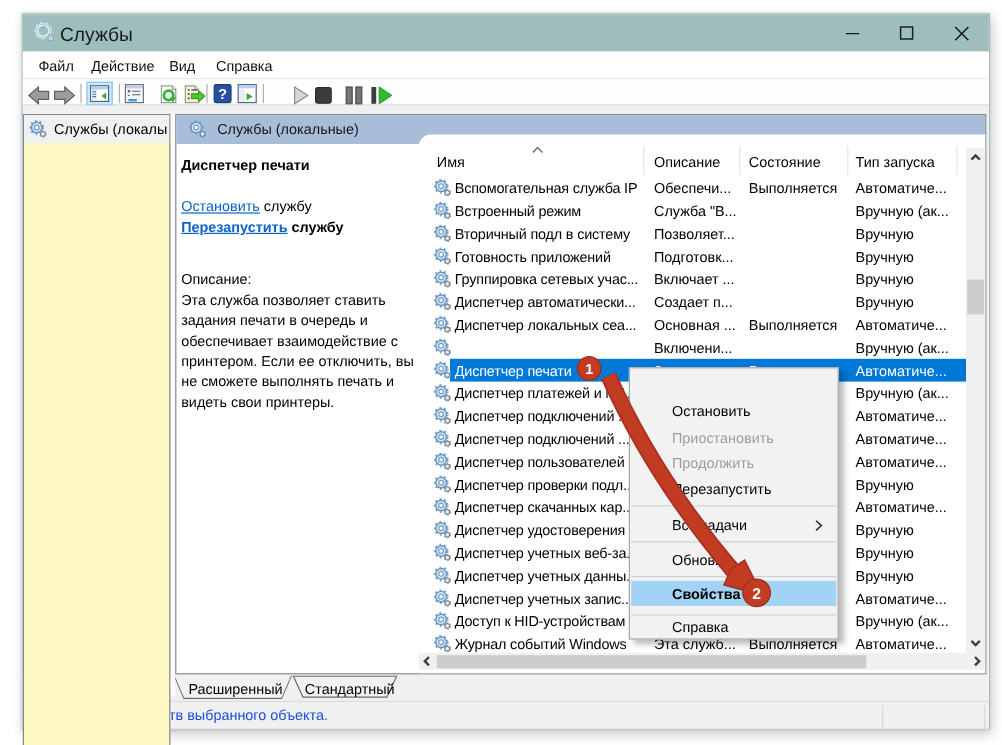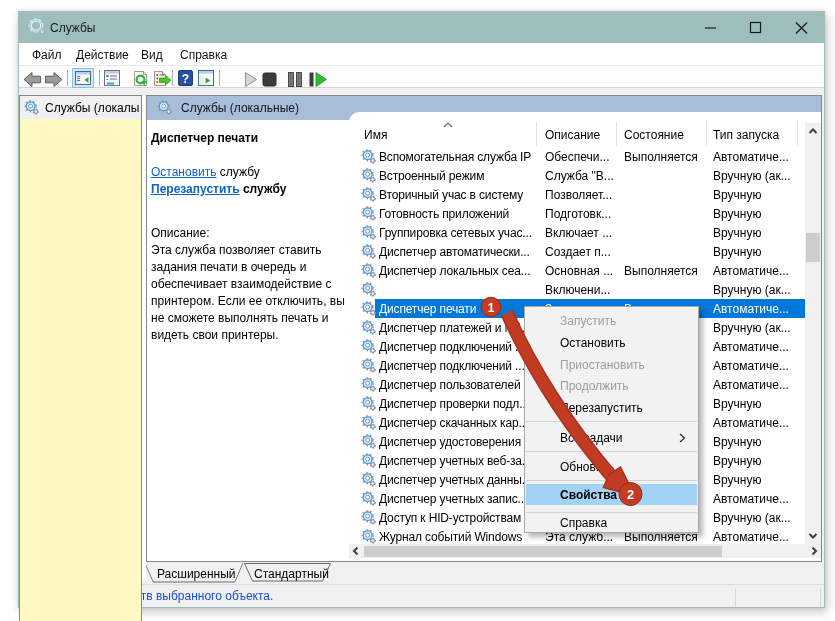--- a/index.html
+++ b/index.html
@@ -3,21 +3,21 @@
 <meta charset="utf-8">
 <style>
   * { margin:0; padding:0; box-sizing:border-box; }
   html,body { width:835px; height:621px; background:#fff; overflow:hidden;
     font-family:"Liberation Sans",sans-serif; font-size:12px; color:#000; }
   .abs { position:absolute; }
   #win { position:absolute; left:18px; top:11px; width:807px; height:597px;
     background:#fff; border:1px solid #a3bcbd;
     box-shadow: 2px 4px 10px rgba(0,0,0,0.22), 0 0 3px rgba(0,0,0,0.12); }
   #titlebar { position:absolute; left:0; top:0; width:805px; height:31px; background:#9ebdbd; }
-  #titlebar .txt { position:absolute; left:31px; top:9px; font-size:12px; color:#1a1a1a; }
+  #titlebar .txt { position:absolute; left:31px; top:9px; font-size:16px; color:#1a1a1a; }
   #menubar { position:absolute; left:0; top:31px; width:805px; height:23px; background:#fff;
     border-bottom:1px solid #e8e8e8; }
   #menubar span { position:absolute; top:5px; font-size:12px; color:#111; white-space:nowrap; }
   #toolbar { position:absolute; left:0; top:54px; width:805px; height:22px; background:#fdfdfd;
     border-bottom:1px solid #d5d5d5; }
   #workarea { position:absolute; left:0; top:76px; width:805px; height:519px; background:#f0f0f0; }
   #gapstrip { position:absolute; left:123px; top:83px; width:4px; height:485px; background:#fff; }
   #lpanel { position:absolute; left:0px; top:83px; width:123px; height:566px;
     background:#fef9c3; border:1px solid #828790; z-index:2; }
   #lphead { position:absolute; left:0; top:0; width:121px; height:23px; background:#f0f0f0; }
@@ -223,21 +223,21 @@
             <use href="#gear"></use>
           </svg>
           <span class="nm">Встроенный режим</span>
           <span class="ds">Служба "В...</span>
           <span class="tp">Вручную (ак...</span>
         </div>
         <div class="row" style="top:38px;">
           <svg class="gicon" width="15" height="15" viewBox="0 0 15 15">
             <use href="#gear"></use>
           </svg>
-          <span class="nm">Вторичный учас в систему</span>
+          <span class="nm">Вторичный подл в систему</span>
           <span class="ds">Позволяет...</span>
           <span class="tp">Вручную</span>
         </div>
         <div class="row" style="top:57px;">
           <svg class="gicon" width="15" height="15" viewBox="0 0 15 15">
             <use href="#gear"></use>
           </svg>
           <span class="nm">Готовность приложений</span>
           <span class="ds">Подготовк...</span>
           <span class="tp">Вручную</span>
@@ -393,23 +393,20 @@
       </div>
     </div>
     <div id="statusbar">
       <span class="txt">Открытие окна свойств выбранного объекта.</span>
       <div class="statsep" style="left:716px;"></div>
       <div class="statsep" style="left:801px;"></div>
     </div>
 </div>
 
 <div id="cmenu">
-  <div class="mi dis" style="top:3px;">
-      <span>Запустить</span>
-    </div>
   <div class="mi" style="top:25px;">
       <span>Остановить</span>
     </div>
   <div class="mi dis" style="top:47px;">
       <span>Приостановить</span>
     </div>
   <div class="mi dis" style="top:68px;">
       <span>Продолжить</span>
     </div>
   <div class="mi" style="top:90px;">

